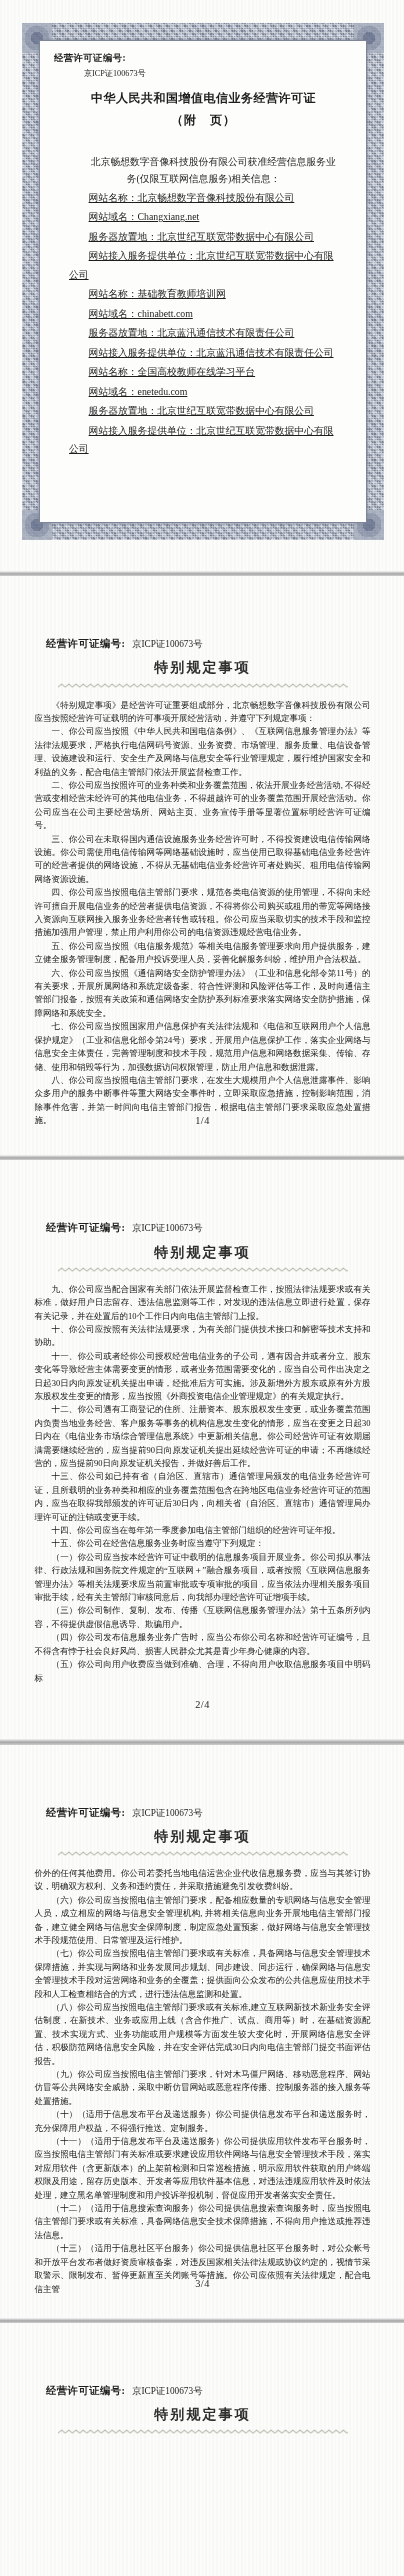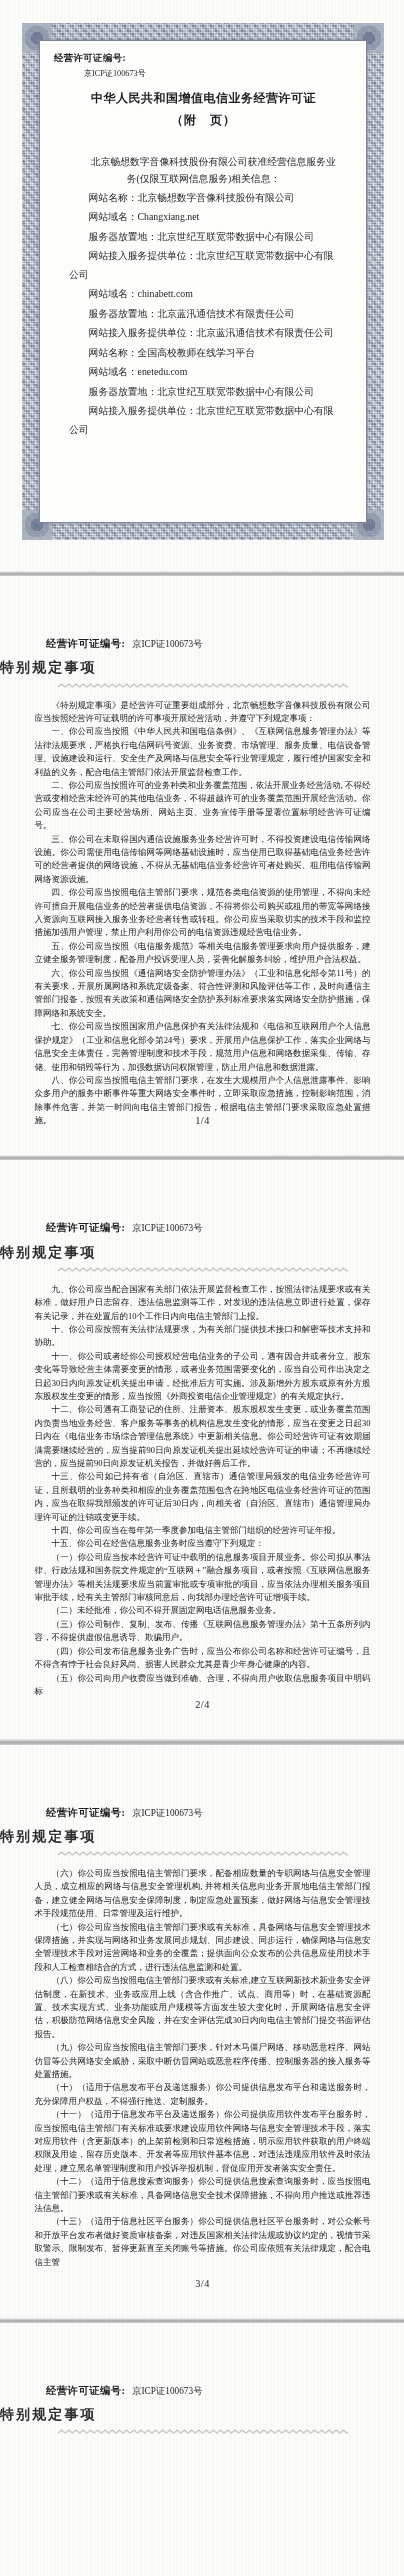--- a/index.html
+++ b/index.html
@@ -69,35 +69,35 @@
     text-align:center;
     font-size:12px;font-weight:bold;
     letter-spacing:1px;
   }
   .cert-body{
     width:269px;margin:24px auto 0;
     font-size:9.8px;line-height:17.5px;
   }
   .cert-intro{margin:0;text-indent:2em;text-align:center;}
   .cert-entries{margin-top:1px;}
-  .cert-entries p{margin:1px 0 0;text-indent:2em;line-height:18.5px;}
+  .cert-entries p{margin:1px 0 0;text-indent:2em;line-height:18.5px;text-decoration:underline;}
   
   .h2{height:579px;}
   .h3{height:579px;}
   .h4{height:573px;}
   .h5{height:551px;}
   .phead{
     padding:61px 8px 0 46px;
     font-size:10.3px;
   }
   .plabel{font-weight:bold;letter-spacing:0.5px;}
   .pnum{font-size:9.3px;margin-left:4.1px;}
   .ptitle{
     margin:8.2px 0 0;
-    text-align:left;
+    text-align:center;
     font-size:14px;
     font-weight:bold;
     letter-spacing:2.1px;
     color:#2e2e2e;
   }
   .wavy{
     width:290px;height:5.2px;
     margin:3.6px auto 0;
     opacity:.8;
   }
@@ -144,20 +144,21 @@
       <h1 class="cert-title">中华人民共和国增值电信业务经营许可证</h1>
       <div class="cert-subtitle">（附　页）</div>
       <div class="cert-body">
         <p class="cert-intro">北京畅想数字音像科技股份有限公司获准经营信息服务业务(仅限互联网信息服务)相关信息：</p>
         <div class="cert-entries">
 
         <p>网站名称：北京畅想数字音像科技股份有限公司</p>
             <p>网站域名：Changxiang.net</p>
             <p>服务器放置地：北京世纪互联宽带数据中心有限公司</p>
             <p>网站接入服务提供单位：北京世纪互联宽带数据中心有限公司</p>
+            <p>网站名称：基础教育教师培训网</p>
             <p>网站域名：chinabett.com</p>
             <p>服务器放置地：北京蓝汛通信技术有限责任公司</p>
             <p>网站接入服务提供单位：北京蓝汛通信技术有限责任公司</p>
             <p>网站名称：全国高校教师在线学习平台</p>
             <p>网站域名：enetedu.com</p>
             <p>服务器放置地：北京世纪互联宽带数据中心有限公司</p>
             <p>网站接入服务提供单位：北京世纪互联宽带数据中心有限公司</p>
           </div>
       </div>
     </div>
@@ -206,21 +207,20 @@
   <div class="pbody">
 
   <p>九、你公司应当配合国家有关部门依法开展监督检查工作，按照法律法规要求或有关标准，做好用户日志留存、违法信息监测等工作，对发现的违法信息立即进行处置，保存有关记录，并在处置后的10个工作日内向电信主管部门上报。</p>
       <p>十、你公司应按照有关法律法规要求，为有关部门提供技术接口和解密等技术支持和协助。</p>
       <p>十一、你公司或者经你公司授权经营电信业务的子公司，遇有因合并或者分立、股东变化等导致经营主体需要变更的情形，或者业务范围需要变化的，应当自公司作出决定之日起30日内向原发证机关提出申请，经批准后方可实施。涉及新增外方股东或原有外方股东股权发生变更的情形，应当按照《外商投资电信企业管理规定》的有关规定执行。</p>
       <p>十二、你公司遇有工商登记的住所、注册资本、股东股权发生变更，或业务覆盖范围内负责当地业务经营、客户服务等事务的机构信息发生变化的情形，应当在变更之日起30日内在《电信业务市场综合管理信息系统》中更新相关信息。你公司经营许可证有效期届满需要继续经营的，应当提前90日向原发证机关提出延续经营许可证的申请；不再继续经营的，应当提前90日向原发证机关报告，并做好善后工作。</p>
       <p>十三、你公司如已持有省（自治区、直辖市）通信管理局颁发的电信业务经营许可证，且所载明的业务种类和相应的业务覆盖范围包含在跨地区电信业务经营许可证的范围内，应当在取得我部颁发的许可证后30日内，向相关省（自治区、直辖市）通信管理局办理许可证的注销或变更手续。</p>
       <p>十四、你公司应当在每年第一季度参加电信主管部门组织的经营许可证年报。</p>
       <p>十五、你公司在经营信息服务业务时应当遵守下列规定：</p>
       <p>（一）你公司应当按本经营许可证中载明的信息服务项目开展业务。你公司拟从事法律、行政法规和国务院文件规定的“互联网＋”融合服务项目，或者按照《互联网信息服务管理办法》等相关法规要求应当前置审批或专项审批的项目，应当依法办理相关服务项目审批手续，经有关主管部门审核同意后，向我部办理经营许可证增项手续。</p>
-      <p>（二）未经批准，你公司不得开展固定网电话信息服务业务。</p>
       <p>（三）你公司制作、复制、发布、传播《互联网信息服务管理办法》第十五条所列内容，不得提供虚假信息诱导、欺骗用户。</p>
       <p>（四）你公司发布信息服务业务广告时，应当公布你公司名称和经营许可证编号，且不得含有悖于社会良好风尚、损害人民群众尤其是青少年身心健康的内容。</p>
       <p>（五）你公司向用户收费应当做到准确、合理，不得向用户收取信息服务项目中明码标</p>
     </div>
   <div class="pagenum">2/4</div>
 </section>
 
 <div class="sep"></div>
 <section class="page h4">
   <div class="phead">
@@ -228,20 +228,21 @@
     <span class="pnum">京ICP证100673号</span>
   </div>
   <h2 class="ptitle">特别规定事项</h2>
   <div class="wavy">
     <svg width="290" height="5.2" xmlns="http://www.w3.org/2000/svg" viewBox="0 0 562 10">
         <rect width="562" height="10" fill="url(#zigzag)"></rect>
       </svg>
   </div>
   <div class="pbody">
 
+  <p class="noindent">价外的任何其他费用。你公司若委托当地电信运营企业代收信息服务费，应当与其签订协议，明确双方权利、义务和违约责任，并采取措施避免引发收费纠纷。</p>
       <p>（六）你公司应当按照电信主管部门要求，配备相应数量的专职网络与信息安全管理人员，成立相应的网络与信息安全管理机构, 并将相关信息向业务开展地电信主管部门报备，建立健全网络与信息安全保障制度，制定应急处置预案，做好网络与信息安全管理技术手段规范使用、日常管理及运行维护。</p>
       <p>（七）你公司应当按照电信主管部门要求或有关标准，具备网络与信息安全管理技术保障措施，并实现与网络和业务发展同步规划、同步建设、同步运行，确保网络与信息安全管理技术手段对运营网络和业务的全覆盖；提供面向公众发布的公共信息应使用技术手段和人工检查相结合的方式，进行违法信息监测和处置。</p>
       <p>（八）你公司应当按照电信主管部门要求或有关标准,建立互联网新技术新业务安全评估制度，在新技术、业务或应用上线（含合作推广、试点、商用等）时，在基础资源配置、技术实现方式、业务功能或用户规模等方面发生较大变化时，开展网络信息安全评估，积极防范网络信息安全风险，并在安全评估完成30日内向电信主管部门提交书面评估报告。</p>
       <p>（九）你公司应当按照电信主管部门要求，针对木马僵尸网络、移动恶意程序、网站仿冒等公共网络安全威胁，采取中断仿冒网站或恶意程序传播、控制服务器的接入服务等处置措施。</p>
       <p>（十）（适用于信息发布平台及递送服务）你公司提供信息发布平台和递送服务时，充分保障用户权益，不得强行推送、定制服务。</p>
       <p>（十一）（适用于信息发布平台及递送服务）你公司提供应用软件发布平台服务时，应当按照电信主管部门有关标准或要求建设应用软件网络与信息安全管理技术手段，落实对应用软件（含更新版本）的上架前检测和日常巡检措施，明示应用软件获取的用户终端权限及用途，留存历史版本、开发者等应用软件基本信息，对违法违规应用软件及时依法处理，建立黑名单管理制度和用户投诉举报机制，督促应用开发者落实安全责任。</p>
       <p>（十二）（适用于信息搜索查询服务）你公司提供信息搜索查询服务时，应当按照电信主管部门要求或有关标准，具备网络信息安全技术保障措施，不得向用户推送或推荐违法信息。</p>
       <p>（十三）（适用于信息社区平台服务）你公司提供信息社区平台服务时，对公众帐号和开放平台发布者做好资质审核备案，对违反国家相关法律法规或协议约定的，视情节采取警示、限制发布、暂停更新直至关闭账号等措施。你公司应依照有关法律规定，配合电信主管</p>
     </div>
   <div class="pagenum">3/4</div>

